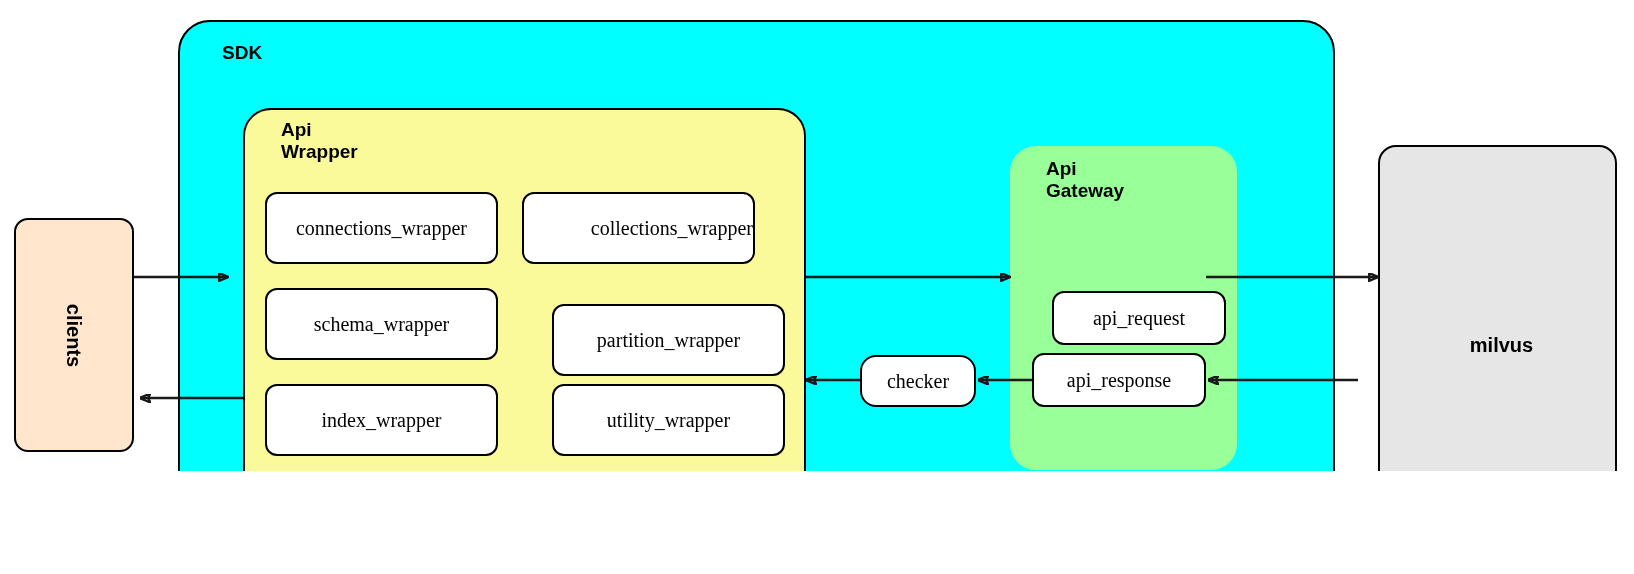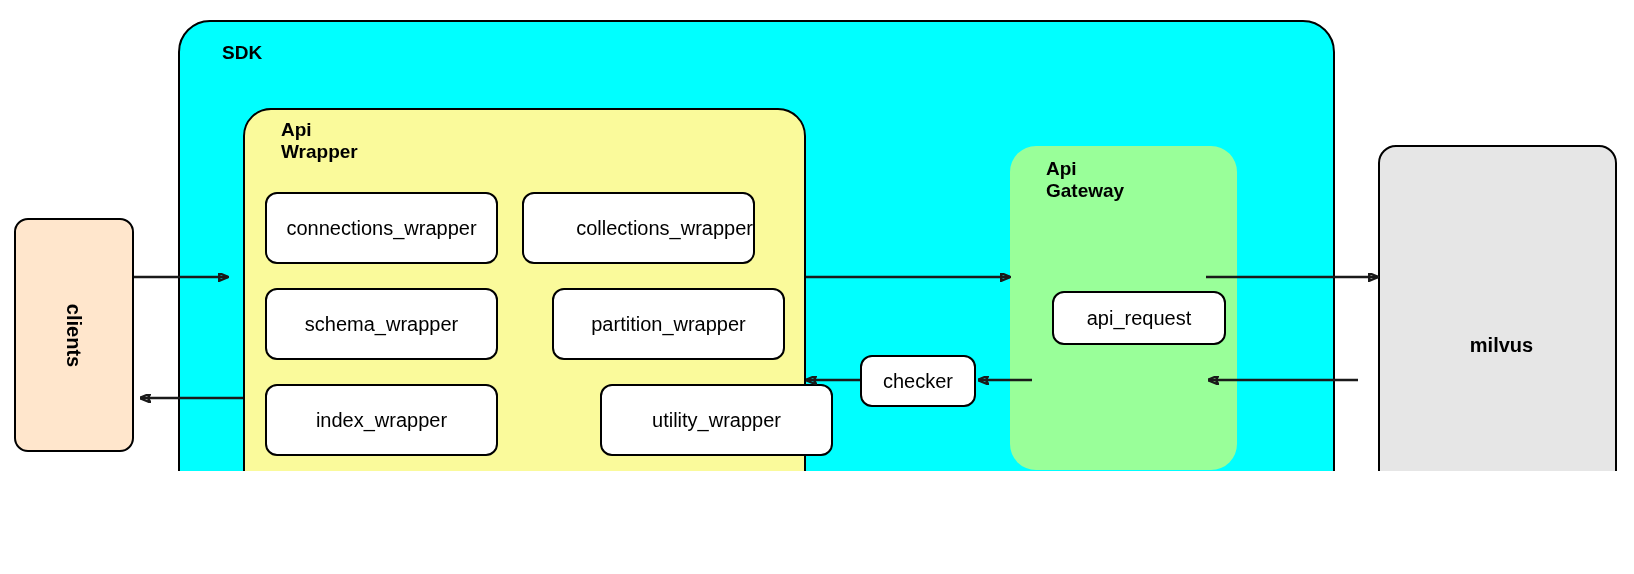--- a/index.html
+++ b/index.html
@@ -41,20 +41,21 @@
   }
   
   .leaf {
     background: #ffffff;
     border-radius: 12px;
     align-items: center;
     justify-content: center;
     font-size: 20px;
     line-height: 23px;
     text-align: center;
+    font-family: Liberation Serif, serif;
   }
   #sdk-box {
     left: 178px; top: 20px;
     width: 1157px; height: 537px;
     background: #00ffff;
     border-radius: 32px;
   }
   #sdk-box > .group-label {
     margin-left: 42px;
     margin-top: 20px;
@@ -107,27 +108,27 @@
   }
   #milvus-box .bold-label {
     font-weight: bold;
     font-size: 20px;
   }
   
   .wrapper-cell { width: 233px; height: 72px; }
   #connections-wrapper { left: 265px; top: 192px; }
   #collections-wrapper { left: 522px; top: 192px; justify-content: flex-end; }
   #schema-wrapper     { left: 265px; top: 288px; text-align: center; }
-  #partition-wrapper  { left: 552px; top: 288px; }
+  #partition-wrapper  { left: 552px; top: 304px; }
   #index-wrapper      { left: 265px; top: 384px; }
-  #utility-wrapper    { left: 552px; top: 384px; margin-left: 48px; }
+  #utility-wrapper    { left: 552px; top: 384px; }
   
   #api-request  { left: 1052px; top: 251px; width: 174px; height: 54px; margin-top: 40px; }
   #api-response { left: 1032px; top: 353px; width: 174px; height: 54px; }
-  #checker-box  { left: 860px; top: 355px; width: 116px; height: 52px; }
+  #checker-box  { left: 860px; top: 355px; width: 116px; height: 52px; border-radius: 16px; }
   
   #arrows {
     position: absolute;
     left: 0; top: 0;
     width: 1634px; height: 574px;
     pointer-events: none;
   }
   #arrows line, #arrows path { stroke: #1a1a1a; stroke-width: 2.4; fill: none; }
 </style>
 </head>
@@ -163,20 +164,23 @@
   </div>
   <div class="node leaf wrapper-cell" id="index-wrapper">
     <span>index_wrapper</span>
   </div>
   <div class="node leaf wrapper-cell" id="utility-wrapper">
     <span>utility_wrapper</span>
   </div>
 
   <div class="node leaf" id="api-request">
     <span>api_request</span>
+  </div>
+  <div class="node leaf" id="api-response">
+    <span>api_response</span>
   </div>
 
   <div class="node leaf" id="checker-box">
     <span>checker</span>
   </div>
 
   <div class="node" id="clients-box">
     <span class="vertical-label">clients</span>
   </div>
 

